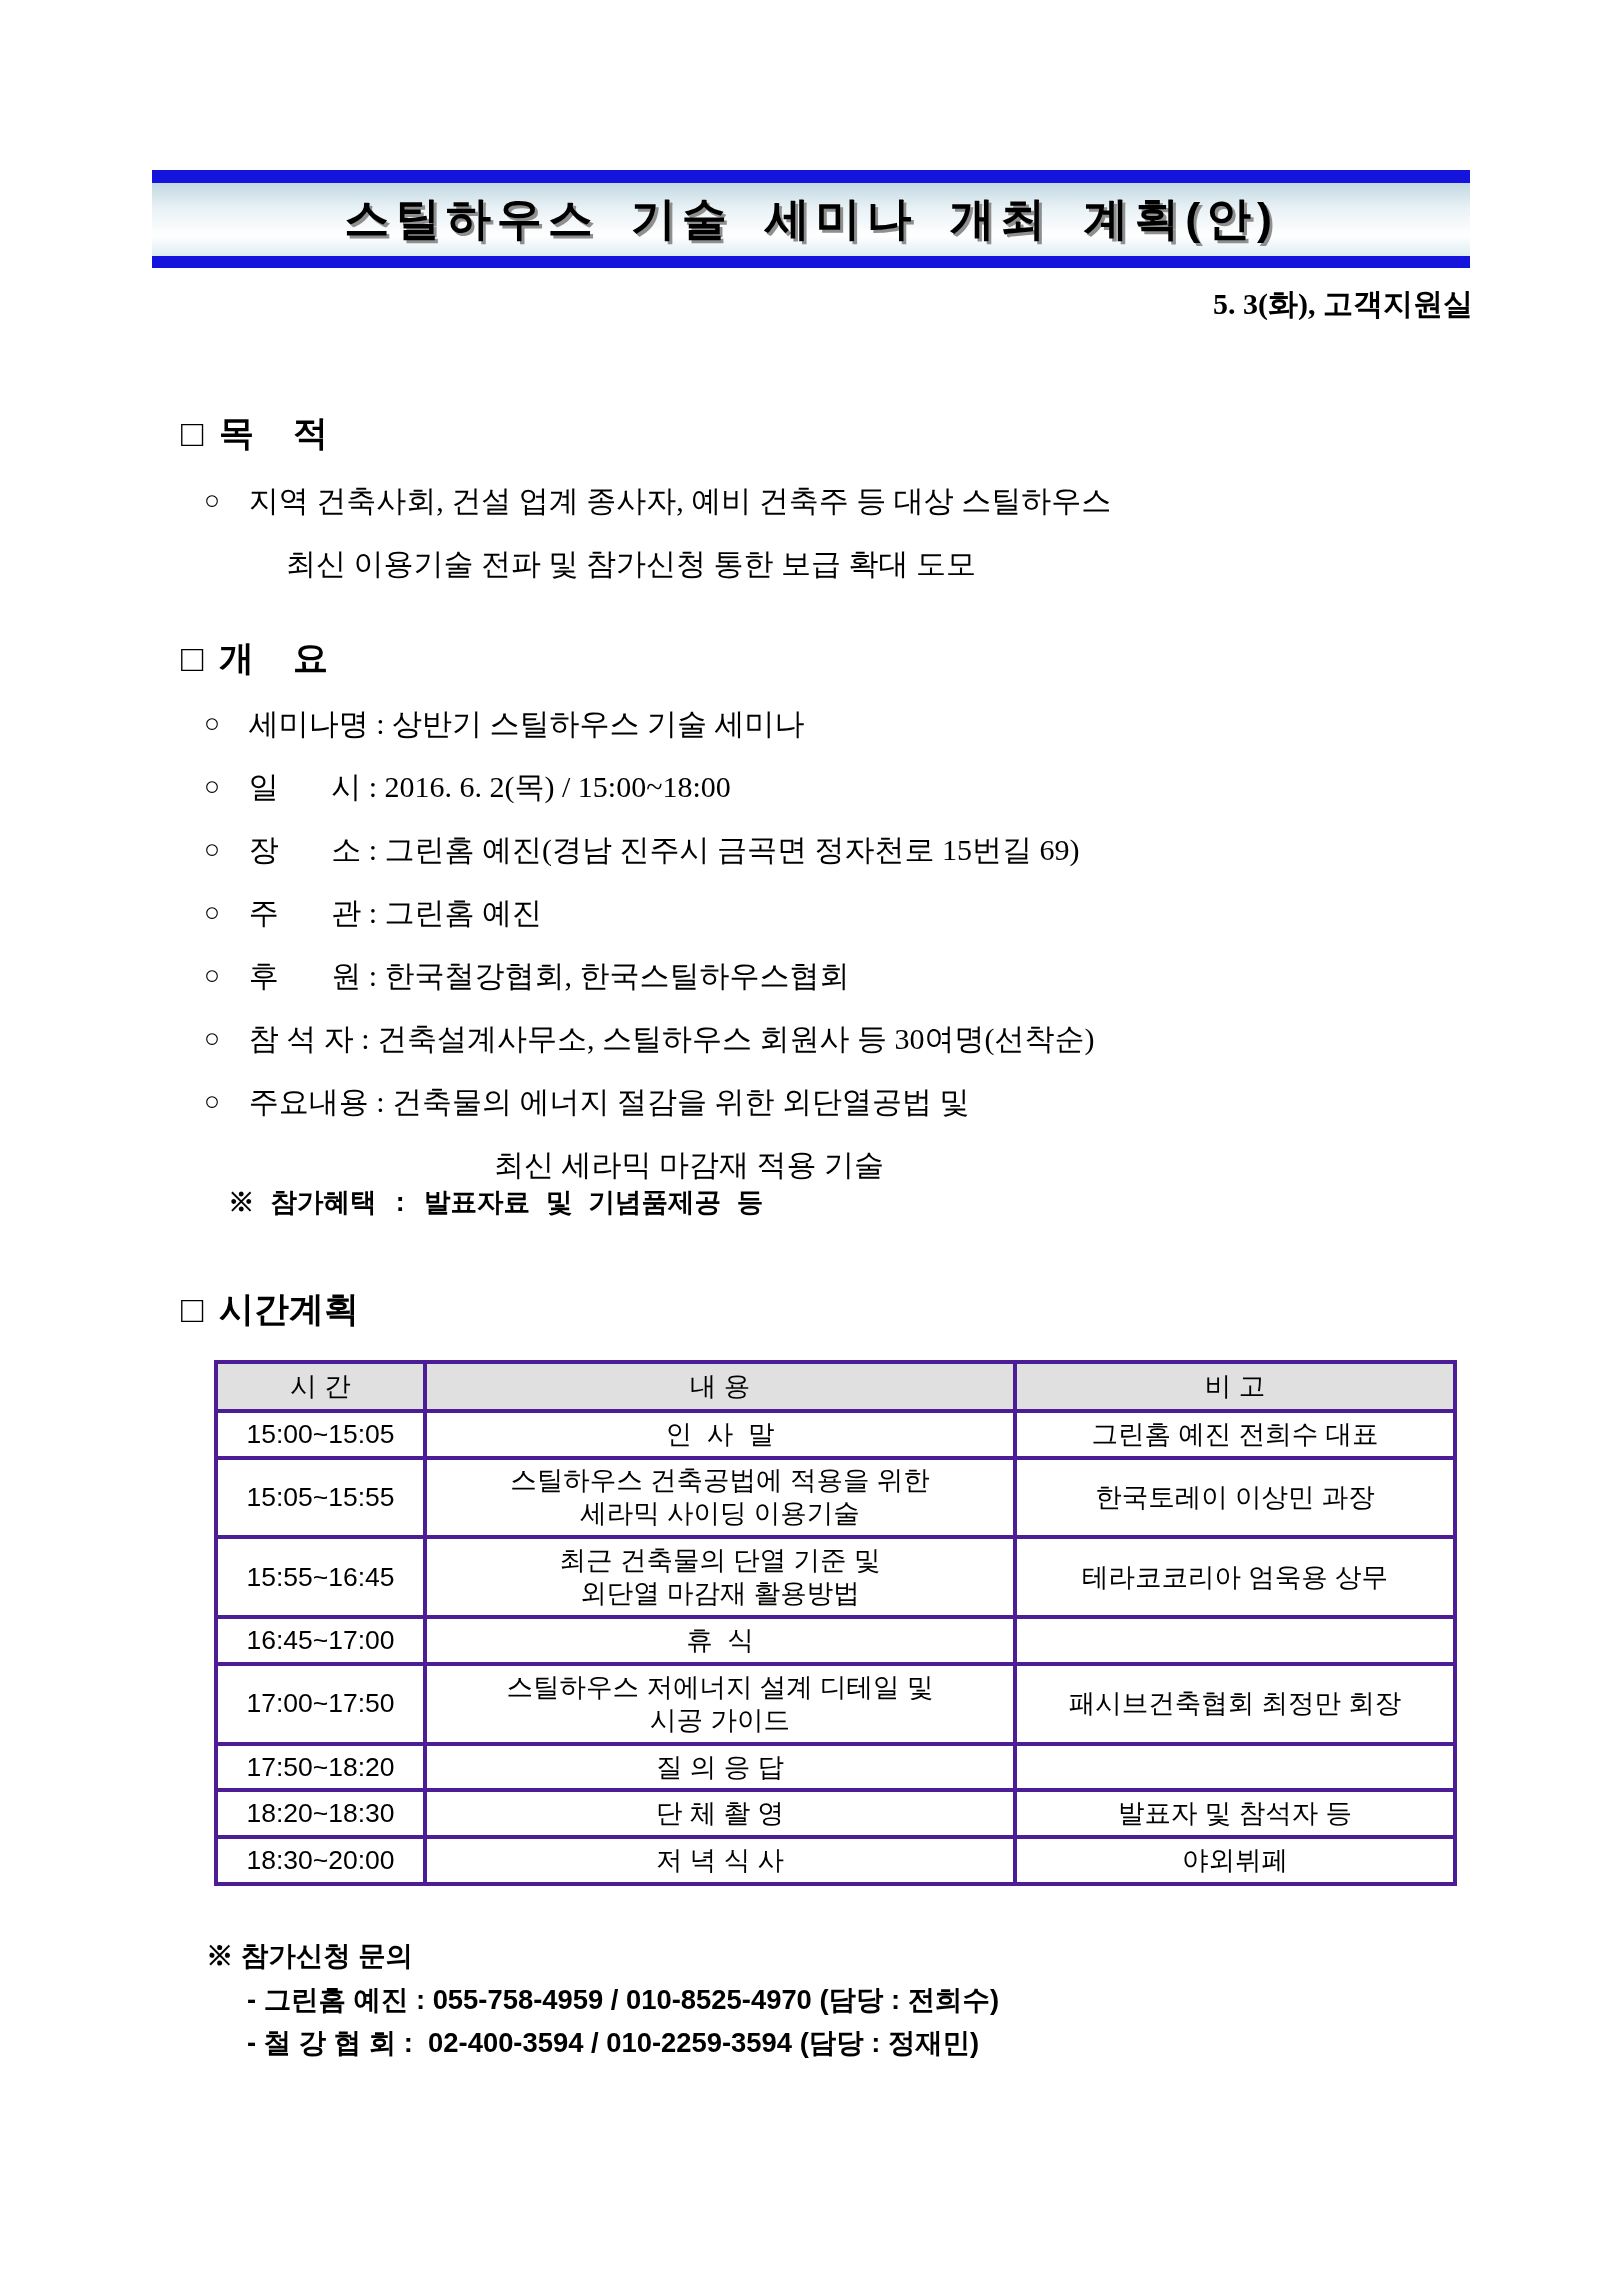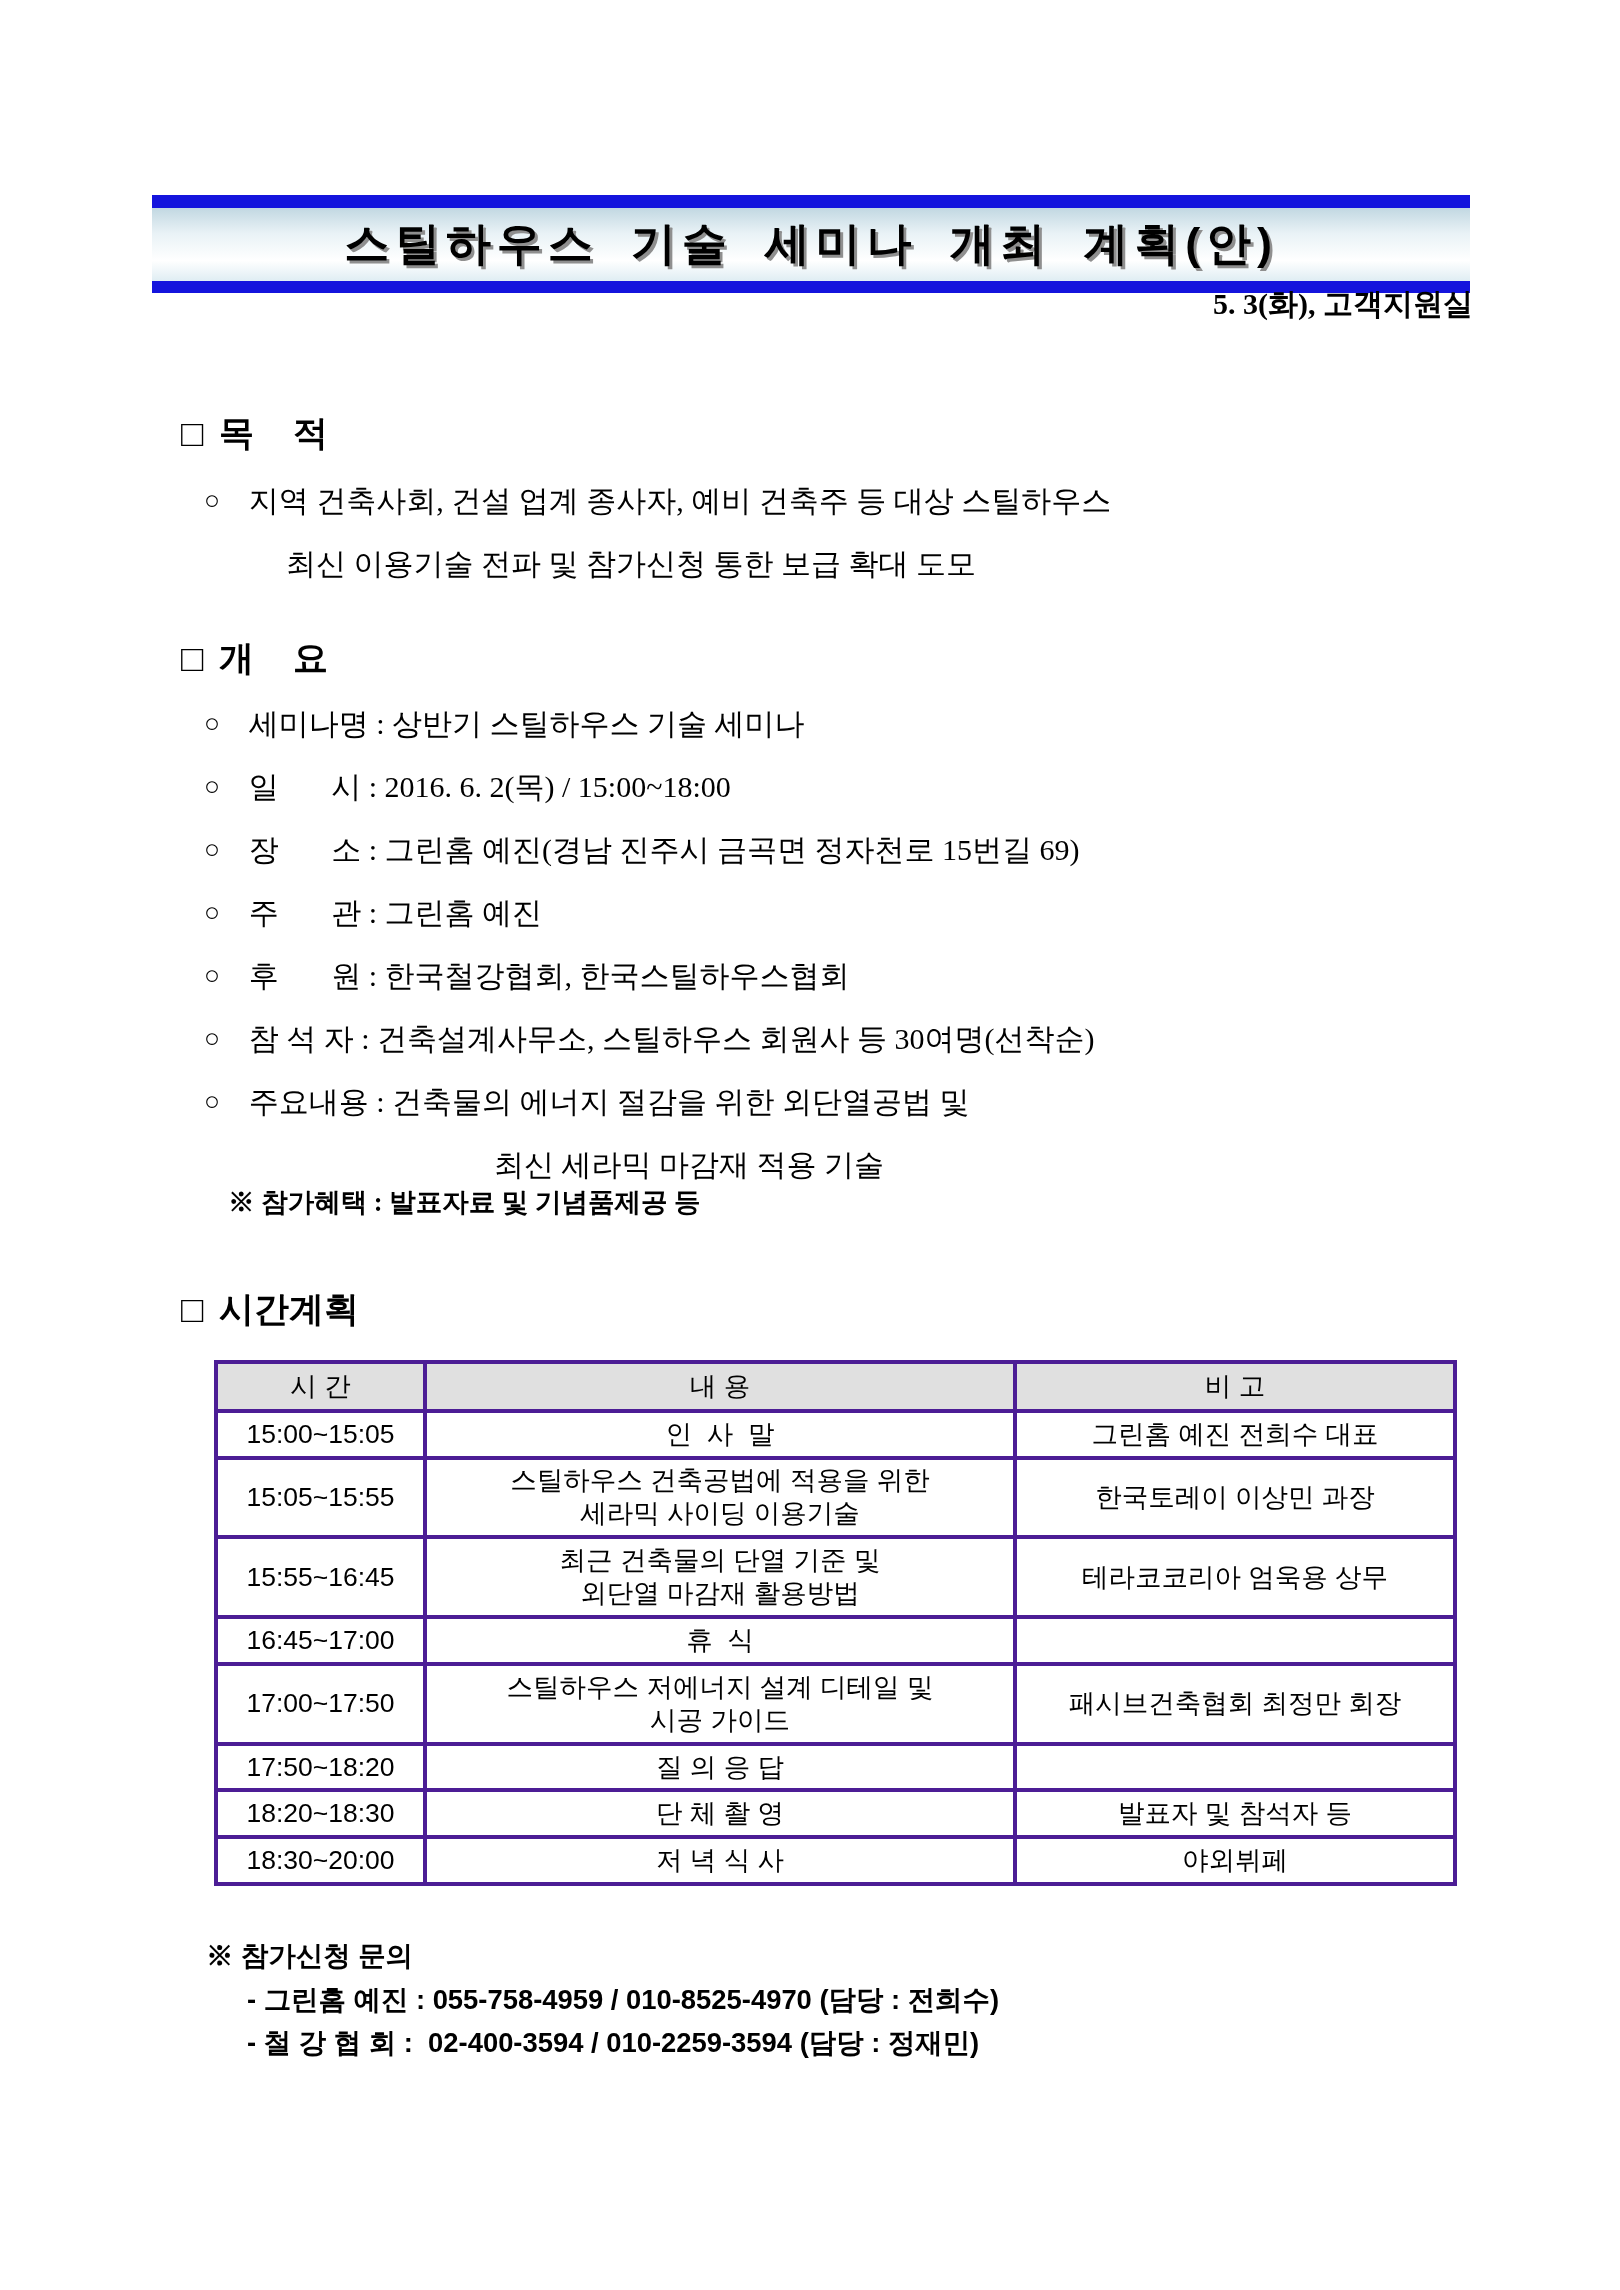--- a/index.html
+++ b/index.html
@@ -6,21 +6,21 @@
   body {
     width:1620px; height:2291px;
     background:#ffffff;
     color:#000;
     font-family:"Liberation Serif", serif;
     position:relative;
     overflow:hidden;
   }
 
   
-  .banner { position:absolute; top:195px; left:152px; width:1318px; }
+  .banner { position:absolute; top:170px; left:152px; width:1318px; }
   .banner-bar { height:12.7px; background:#1414dd; }
   .banner-mid {
     height:73px;
     background:linear-gradient(180deg,#c2d8e2 0%,#e9f2f6 35%,#ffffff 72%,#dfedf3 100%);
     display:flex; align-items:center; justify-content:center;
   }
   .banner-title {
     font-family:"Liberation Sans", sans-serif;
     font-weight:bold; font-size:45px;
     letter-spacing:5.9px; word-spacing:13.7px;
@@ -59,21 +59,21 @@
   }
   .bullet { font-size:26.5px; line-height:63px; width:29px; flex:none; }
   .cont-line {            
     font-size:30px; line-height:63px; white-space:pre-wrap;
   }
   #purpose-line2  { padding-left:82px; }
   #overview-cont  { padding-left:290px; }
 
   .benefit-note {
     position:absolute; top:1184px; left:228px;
-    font-family:Liberation Serif, serif;
+    font-family:Liberation Mono, monospace;
     font-weight:bold; font-size:26.5px;
     white-space:pre-wrap;
   }
 
   
   .schedule-table {
     position:absolute; top:1360px; left:214px;
     width:1239px;
     border-collapse:collapse;
     font-family:"Liberation Sans", sans-serif;

